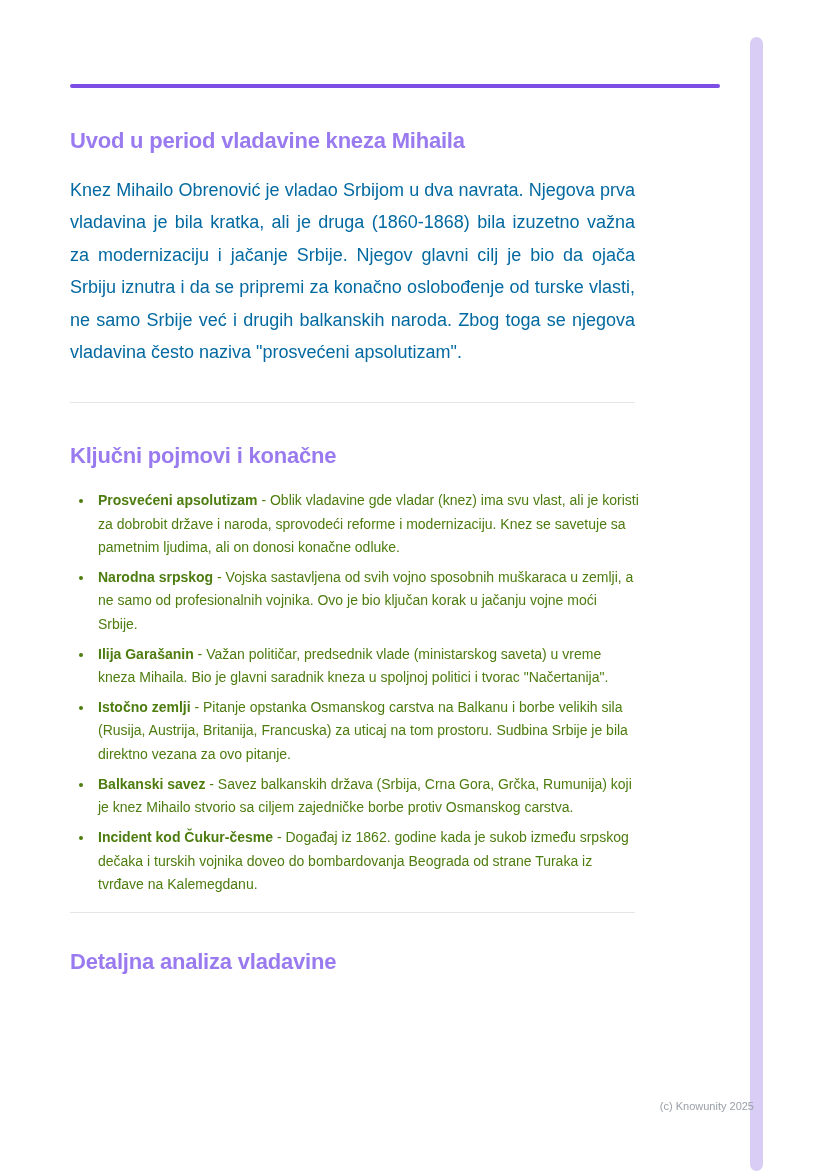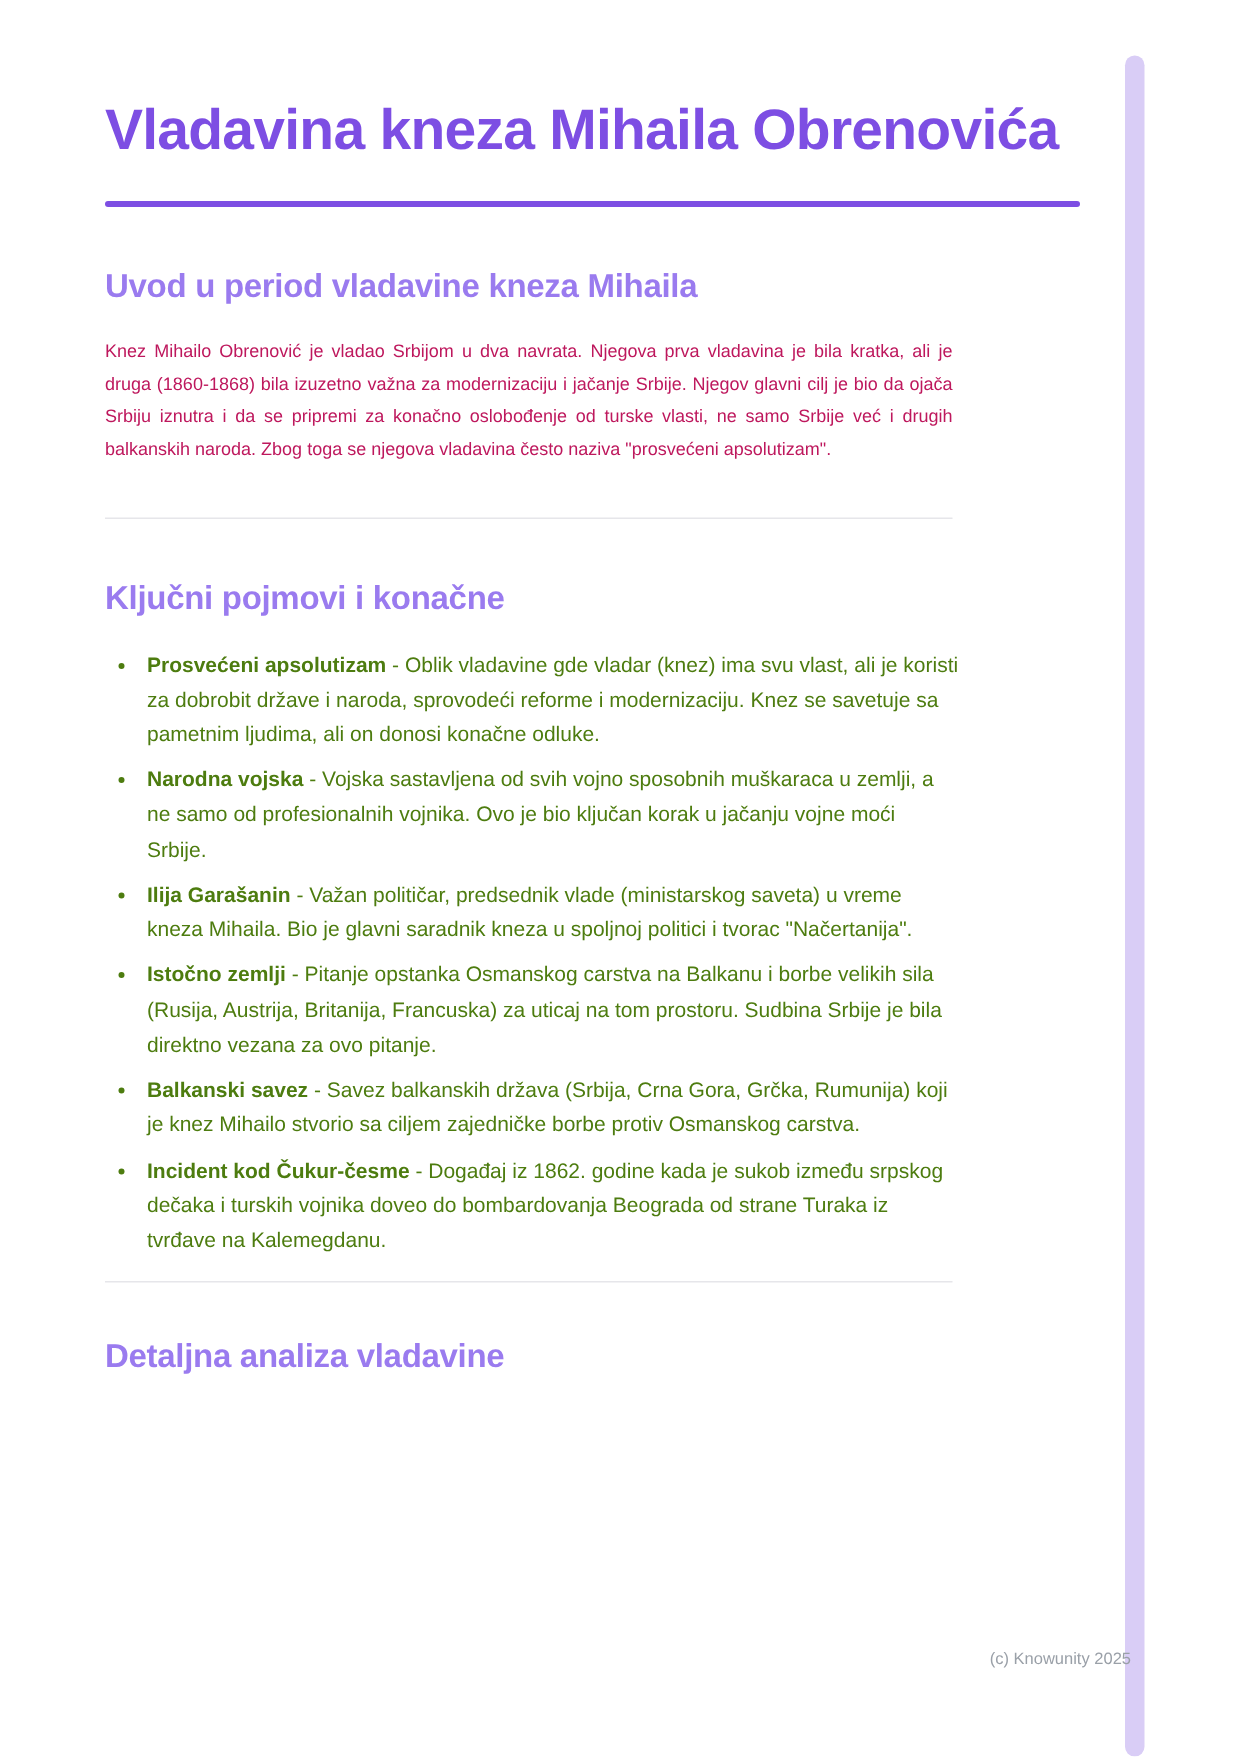--- a/index.html
+++ b/index.html
@@ -51,23 +51,23 @@
   }
   .h2 {
     font-size: 22px;
     font-weight: 700;
     color: #9a7bef;
     margin: 40px 0 0 0;
     letter-spacing: -0.2px;
   }
   .paragraph {
     margin: 20px 0 0 0;
-    font-size: 12px;
+    font-size: 18px;
     line-height: 1.8;
-    color: #be185d;
+    color: #0369a1;
     text-align: justify;
     width: 565px;
   }
   .divider {
     height: 1px;
     background: #e6e6ea;
     border: none;
     margin: 34px 0 0 0;
     width: 565px;
   }
@@ -103,33 +103,32 @@
 </style>
 </head>
 <body>
 
 <div class="viewport">
 
   <div class="scrollbar"></div>
 
   <div class="content">
 
-    <h1 class="title">Vladavina kneza Mihaila Obrenovića</h1>
     <div class="title-rule"></div>
 
     <h2 class="h2">Uvod u period vladavine kneza Mihaila</h2>
     <p class="paragraph">Knez Mihailo Obrenović je vladao Srbijom u dva navrata. Njegova prva vladavina je bila kratka, ali je druga (1860-1868) bila izuzetno važna za modernizaciju i jačanje Srbije. Njegov glavni cilj je bio da ojača Srbiju iznutra i da se pripremi za konačno oslobođenje od turske vlasti, ne samo Srbije već i drugih balkanskih naroda. Zbog toga se njegova vladavina često naziva "prosvećeni apsolutizam".</p>
 
     <div class="divider"></div>
 
     <h2 class="h2">Ključni pojmovi i konačne</h2>
 
     <ul class="terms">
       <li><b>Prosvećeni apsolutizam</b><span> - Oblik vladavine gde vladar (knez) ima svu vlast, ali je koristi za dobrobit države i naroda, sprovodeći reforme i modernizaciju. Knez se savetuje sa pametnim ljudima, ali on donosi konačne odluke.</span></li>
-      <li><b>Narodna vojska</b><span> - Vojska sastavljena od svih vojno sposobnih muškaraca u zemlji, a ne samo od profesionalnih vojnika. Ovo je bio ključan korak u jačanju vojne moći Srbije.</span></li>
+      <li><b>Narodna srpskog</b><span> - Vojska sastavljena od svih vojno sposobnih muškaraca u zemlji, a ne samo od profesionalnih vojnika. Ovo je bio ključan korak u jačanju vojne moći Srbije.</span></li>
       <li><b>Ilija Garašanin</b><span> - Važan političar, predsednik vlade (ministarskog saveta) u vreme kneza Mihaila. Bio je glavni saradnik kneza u spoljnoj politici i tvorac "Načertanija".</span></li>
       <li><b>Istočno zemlji</b><span> - Pitanje opstanka Osmanskog carstva na Balkanu i borbe velikih sila (Rusija, Austrija, Britanija, Francuska) za uticaj na tom prostoru. Sudbina Srbije je bila direktno vezana za ovo pitanje.</span></li>
       <li><b>Balkanski savez</b><span> - Savez balkanskih država (Srbija, Crna Gora, Grčka, Rumunija) koji je knez Mihailo stvorio sa ciljem zajedničke borbe protiv Osmanskog carstva.</span></li>
       <li><b>Incident kod Čukur-česme</b><span> - Događaj iz 1862. godine kada je sukob između srpskog dečaka i turskih vojnika doveo do bombardovanja Beograda od strane Turaka iz tvrđave na Kalemegdanu.</span></li>
     </ul>
 
     <div class="divider divider-bottom"></div>
 
     <h2 class="h2 h2-bottom">Detaljna analiza vladavine</h2>
 

